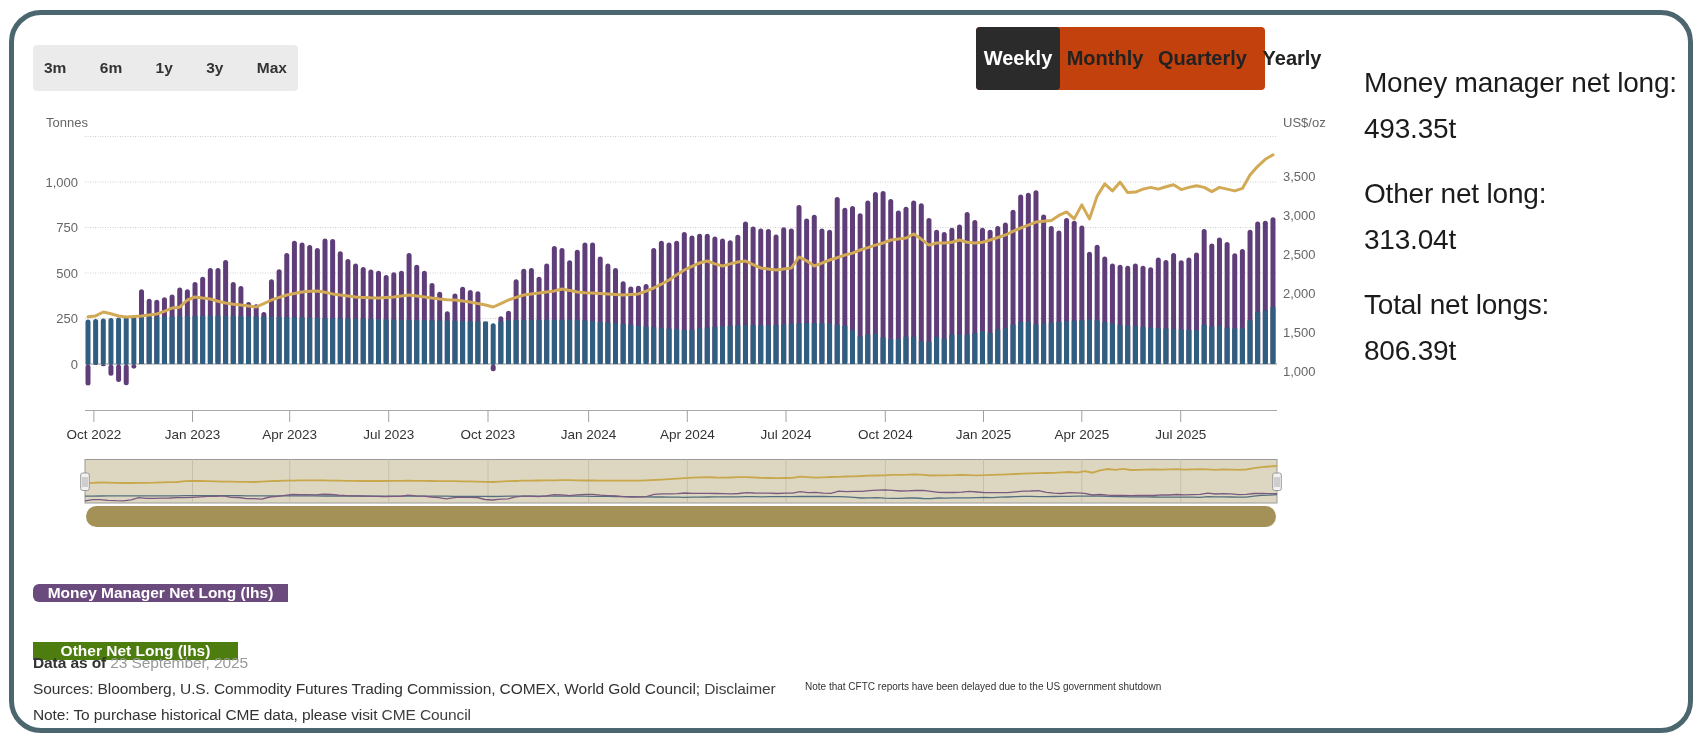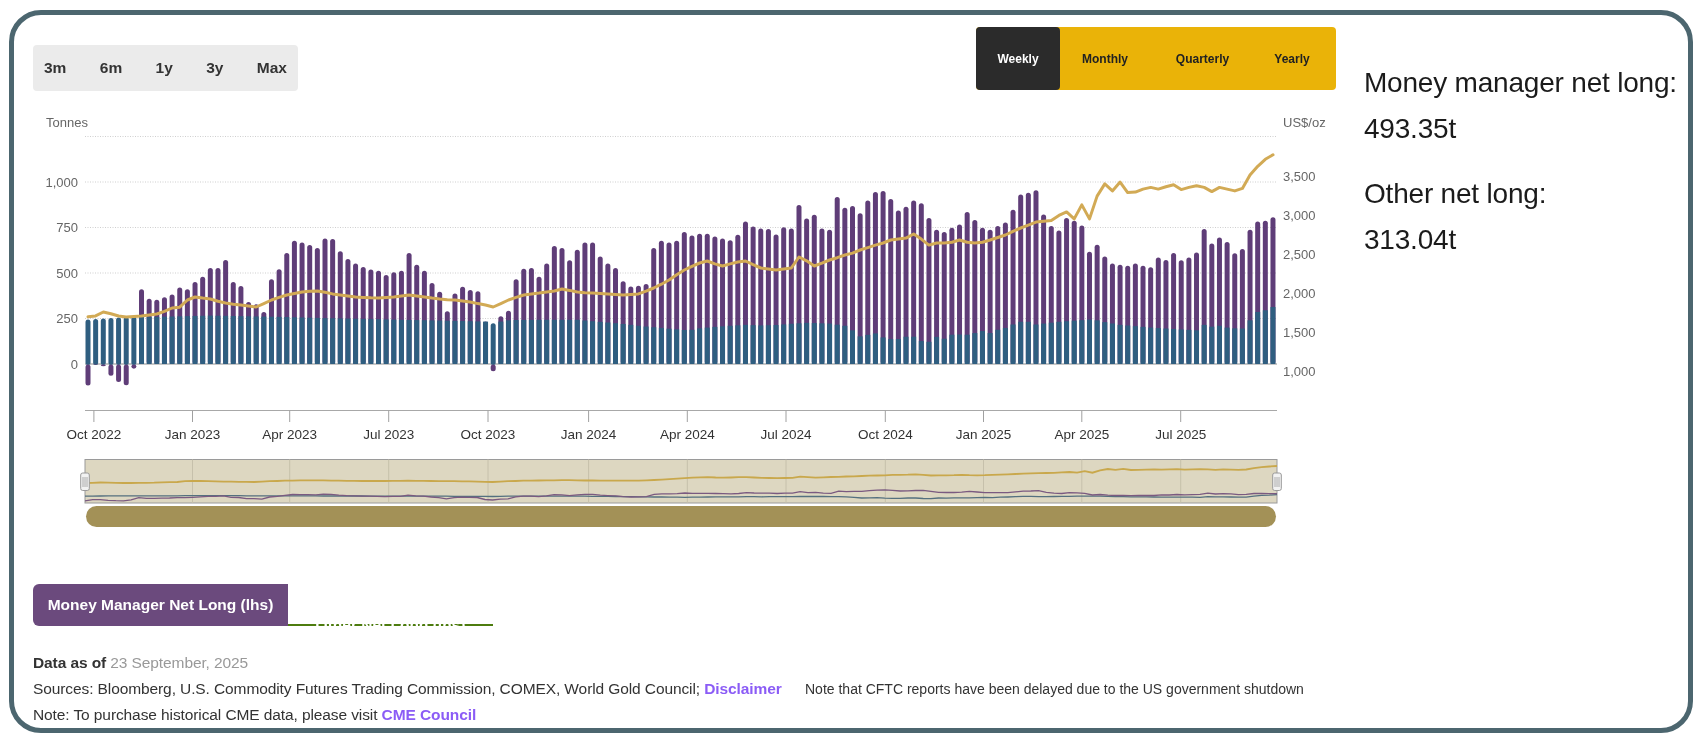--- a/index.html
+++ b/index.html
@@ -3,35 +3,35 @@
 <meta charset="utf-8">
 <style>
 html,body{margin:0;padding:0;width:1700px;height:741px;background:#fff;
 font-family:"Liberation Sans",sans-serif;}
 .card{position:absolute;left:9px;top:10px;width:1684px;height:723px;
 box-sizing:border-box;border:5px solid #4c666f;border-radius:32px;background:#fff;}
 .abs{position:absolute;}
 .rsel{left:33px;top:45px;width:265px;height:46px;background:#ebebeb;border-radius:4px;
 display:flex;align-items:center;justify-content:space-between;padding:0 11px;
 box-sizing:border-box;font-weight:bold;font-size:15.5px;color:#333;}
-.tabs{left:976px;top:27px;width:360px;height:63px;background:#eab308;border-radius:4px;
-display:flex;align-items:center;font-weight:bold;font-size:12px;color:#222;}
+.tabs{left:976px;top:27px;width:289px;height:63px;background:#c2410c;border-radius:4px;
+display:flex;align-items:center;font-weight:bold;font-size:20px;color:#222;}
 .tab{flex:0 0 auto;text-align:center;}
 .tabactive{width:84px;height:63px;background:#2b2b2b;color:#fff;border-radius:4px;
 display:flex;align-items:center;justify-content:center;}
 .rpanel{left:1364px;top:60px;width:336px;font-size:28px;color:#1b1b1b;line-height:46px;letter-spacing:-0.2px;}
 .rpanel p{margin:0 0 19px 0;}
-.legend{left:33px;top:584px;height:42px;display:flex;font-weight:bold;font-size:15.5px;color:#fff;}
+.legend{left:33px;top:584px;height:42px;display:flex;font-weight:bold;font-size:15.5px;color:#fff;flex-direction:column;}
 .leg1{width:255px;background:#6b4a7d;border-radius:6px 0 0 6px;display:flex;align-items:center;justify-content:center;}
 .leg2{width:205px;background:#4d7c0f;display:flex;align-items:center;justify-content:center;margin-top:40px;}
 .leg3{width:256px;background:#d0a94f;border-radius:0 6px 6px 0;display:flex;align-items:center;justify-content:center;}
 .footer{left:33px;top:650px;font-size:15.5px;color:#333;line-height:26px;letter-spacing:-0.1px;}
 .footer .gray{color:#999;margin-top:35px;}
-.footer .link{color:#8b5cf6;font-weight:bold;}
-.cftc{left:805px;top:681px;font-size:14px;color:#333;}
+.footer .link{color:#404040;}
+.cftc{left:805px;top:681px;font-size:10px;color:#333;}
 </style>
 </head>
 <body>
 <div class="card"></div>
 <svg width="1700" height="741" viewBox="0 0 1700 741" xmlns="http://www.w3.org/2000/svg" style="position:absolute;left:0;top:0;" font-family="Liberation Sans, sans-serif">
 <line x1="85.0" y1="136.5" x2="1277.0" y2="136.5" stroke="#cfcfcf" stroke-width="1" stroke-dasharray="1,1.5"></line>
 <line x1="85.0" y1="182.0" x2="1277.0" y2="182.0" stroke="#cfcfcf" stroke-width="1" stroke-dasharray="1,1.5"></line>
 <line x1="85.0" y1="227.5" x2="1277.0" y2="227.5" stroke="#cfcfcf" stroke-width="1" stroke-dasharray="1,1.5"></line>
 <line x1="85.0" y1="273.0" x2="1277.0" y2="273.0" stroke="#cfcfcf" stroke-width="1" stroke-dasharray="1,1.5"></line>
 <line x1="85.0" y1="318.5" x2="1277.0" y2="318.5" stroke="#cfcfcf" stroke-width="1" stroke-dasharray="1,1.5"></line>
@@ -421,20 +421,21 @@
   </div>
 <div class="abs tabs">
   <div class="tab tabactive">Weekly</div>
   <div class="tab" style="width:90px">Monthly</div>
   <div class="tab" style="width:105px">Quarterly</div>
   <div class="tab" style="width:74px">Yearly</div>
 </div>
 <div class="abs rpanel">
   <p>Money manager net long:<br>493.35t</p>
   <p>Other net long:<br>313.04t</p>
+  <p>Total net longs:<br>806.39t</p>
 </div>
 <div class="abs legend">
   <div class="leg1">Money Manager Net Long (lhs)</div>
   <div class="leg2">Other Net Long (lhs)</div>
 </div>
 <div class="abs footer">
   <div><b>Data as of</b> <span class="gray">23 September, 2025</span></div>
   <div>Sources: Bloomberg, U.S. Commodity Futures Trading Commission, COMEX, World Gold Council; <span class="link">Disclaimer</span></div>
   <div>Note: To purchase historical CME data, please visit <span class="link">CME Council</span></div>
 </div>

